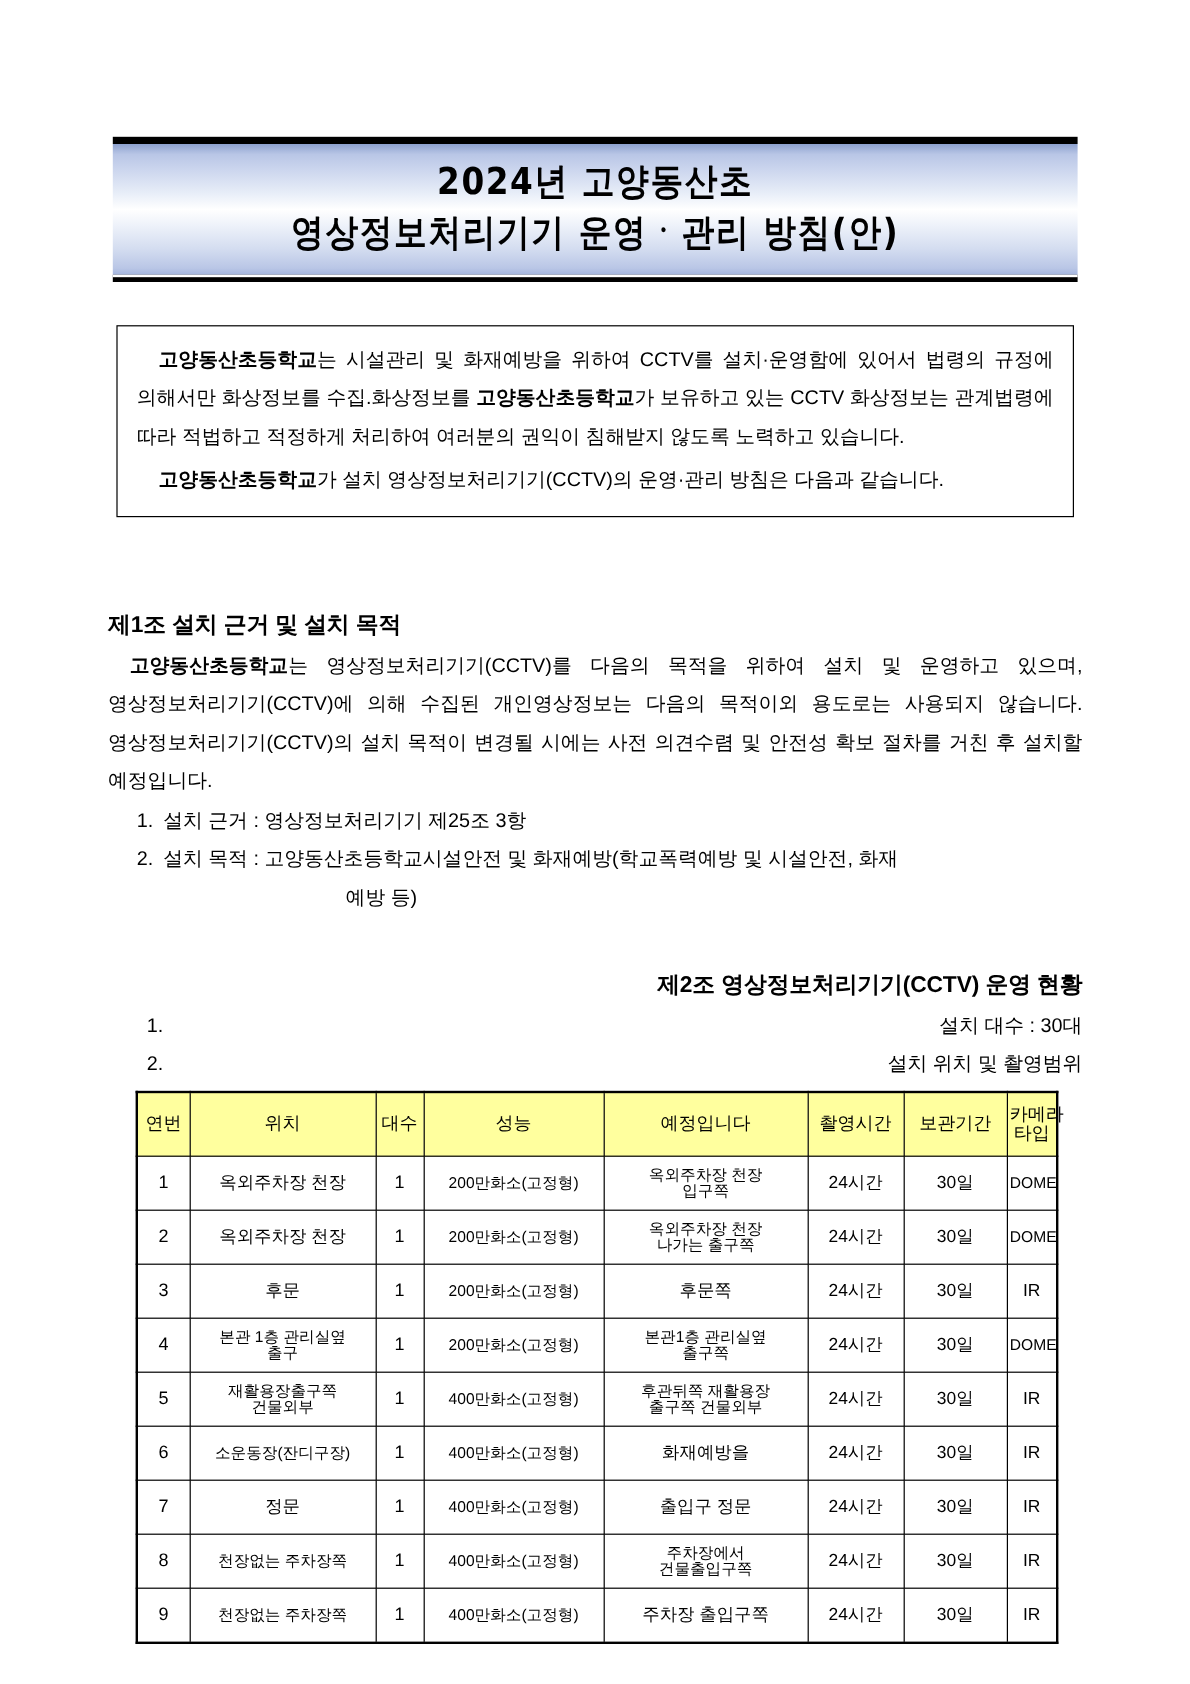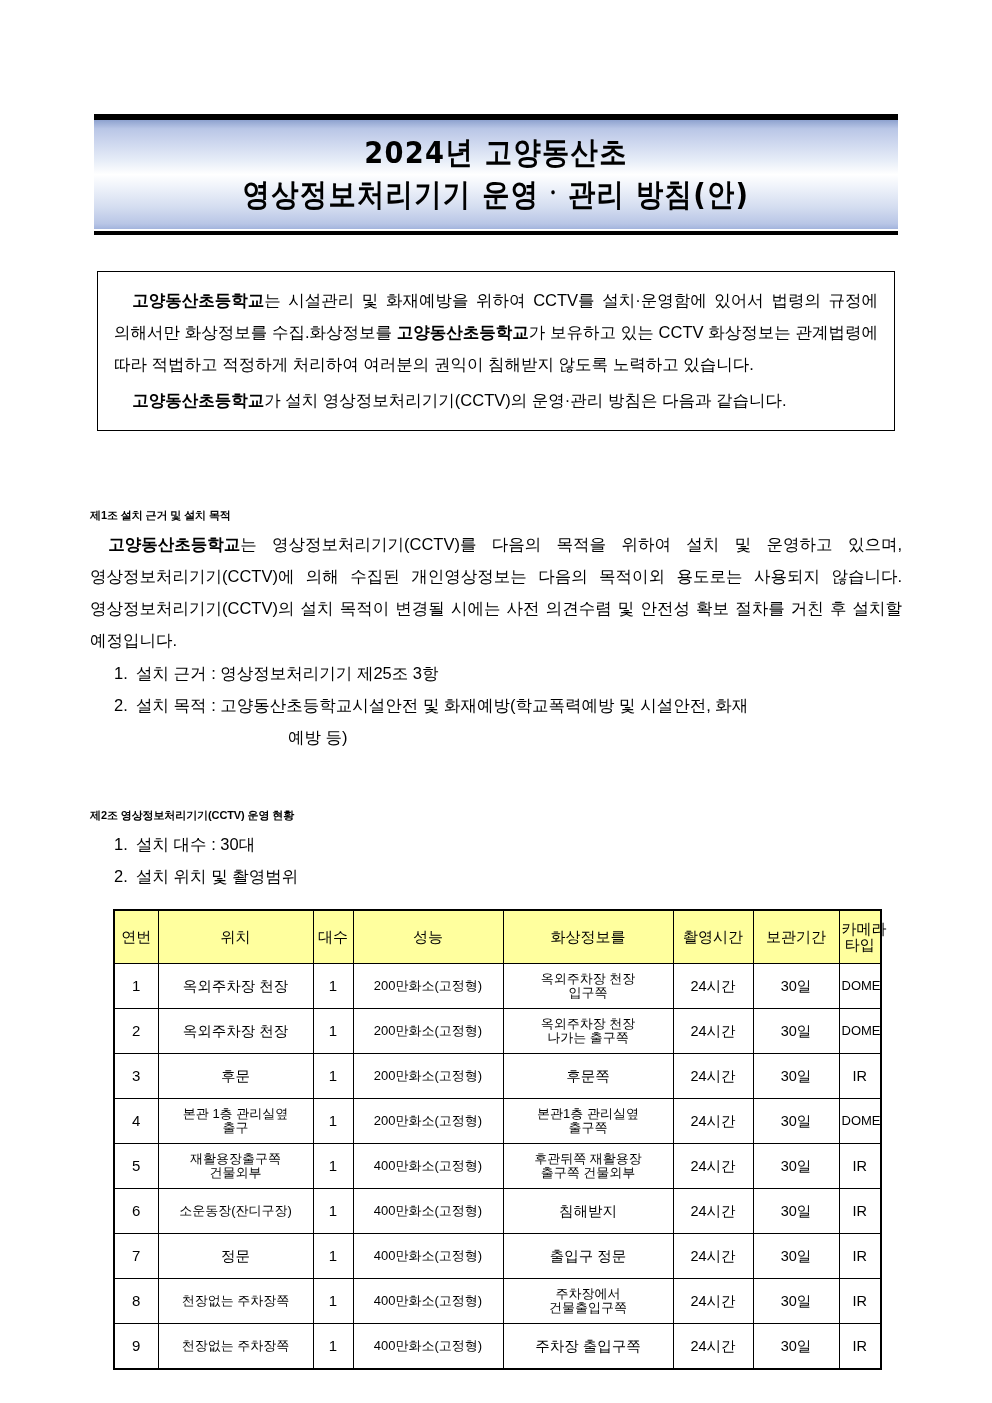--- a/index.html
+++ b/index.html
@@ -94,25 +94,25 @@
   }
 
   
   .article {
     position: absolute;
     left: 90px;
     width: 812px;
     box-sizing: border-box;
   }
   .article-1 { top: 508px; }
-  .article-2 { top: 808px; }
+  .article-2 { top: 808px; text-align: right; }
 
   .article-heading {
     margin: 0 0 6px 0;
-    font-size: 11px;
+    font-size: 19px;
     font-weight: 700;
     letter-spacing: -0.1px;
   }
   .article-body {
     margin: 0;
     font-size: 16.5px;
     line-height: 1.93;
     text-align: justify;
     text-justify: inter-character;
     text-indent: 1.1em;
@@ -260,21 +260,21 @@
           <col class="c-time">
           <col class="c-keep">
           <col class="c-type">
       </colgroup>
       <thead>
         <tr>
           <th>연번</th>
           <th>위치</th>
           <th>대수</th>
           <th>성능</th>
-          <th>화상정보를</th>
+          <th>예정입니다</th>
           <th>촬영시간</th>
           <th>보관기간</th>
           <th class="two-line">
             <span class="cell-ml">카메라</span>
             <span class="cell-ml">타입</span>
           </th>
         </tr>
       </thead>
       <tbody>
 
@@ -349,21 +349,21 @@
           <td>24시간</td>
           <td>30일</td>
           <td>IR</td>
         </tr>
 
         <tr>
           <td class="num">6</td>
           <td class="small">소운동장(잔디구장)</td>
           <td class="count">1</td>
           <td class="small">400만화소(고정형)</td>
-          <td>침해받지</td>
+          <td>화재예방을</td>
           <td>24시간</td>
           <td>30일</td>
           <td>IR</td>
         </tr>
 
         <tr>
           <td class="num">7</td>
           <td>정문</td>
           <td class="count">1</td>
           <td class="small">400만화소(고정형)</td>

